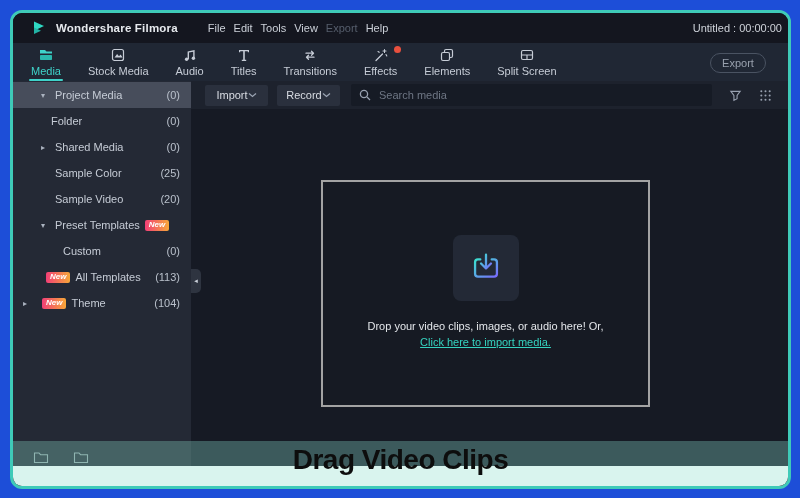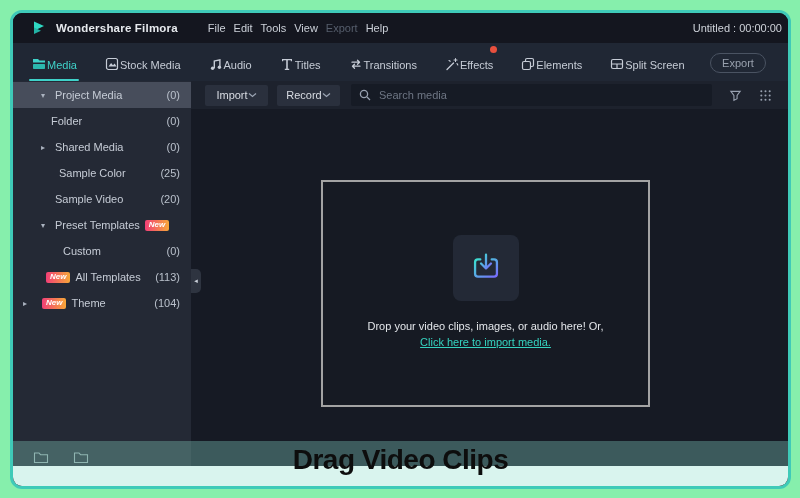--- a/index.html
+++ b/index.html
@@ -1,36 +1,36 @@
 <!DOCTYPE html>
 <html><head>
 <meta charset="utf-8">
 <style>
   * { margin:0; padding:0; box-sizing:border-box; }
   body { font-family:"Liberation Sans", sans-serif; }
-  .page { position:relative; width:800px; height:498px; background:#86efac; overflow:hidden; }
+  .page { position:relative; width:800px; height:498px; background:#1d4ed8; overflow:hidden; }
 
   .app-frame {
     position:absolute; left:10px; top:10px; width:781px; height:479px;
     border:3px solid #3fcab8; border-radius:12px; background:#14171f; overflow:hidden;
   }
 
   
   .menubar { height:30px; background:#14161f; display:flex; align-items:center; padding:0 6px 0 18px; }
   .logo { width:16px; height:16px; flex:0 0 auto; }
   .app-title { color:#e7eaee; font-size:11.5px; font-weight:bold; margin-left:9px; letter-spacing:.2px; }
   .menu-items { display:flex; gap:8px; margin-left:30px;justify-content:center; }
   .menu-item { color:#ccd1d9; font-size:11px; cursor:default; }
   .menu-item.disabled { color:#565e6c; }
   .mb-spacer { flex:1; }
   .project-title { color:#cfd3da; font-size:11px; white-space:nowrap;padding-left:6px; }
 
   
   .tabbar { height:38px; background:#202734; display:flex; align-items:stretch; padding-left:18px; position:relative; }
-  .tab { display:flex; flex-direction:row; align-items:center; justify-content:flex-start; padding-top:4px; margin-right:27px; position:relative; }
+  .tab { display:flex; flex-direction:column; align-items:center; justify-content:flex-start; padding-top:4px; margin-right:27px; position:relative; }
   .tab .t-icon { height:16px; display:flex; align-items:center; justify-content:center; color:#c6ccd6; }
   .tab .t-label { font-size:11px; color:#c6ccd6; margin-top:2px; white-space:nowrap; }
   .tab.active .t-label, .tab.active .t-icon { color:#3fd2c9; }
   .tab.active::after { content:""; position:absolute; bottom:0; left:-2px; right:-2px; height:2px; background:#3fd2c9; border-radius:1px; }
   .notif-dot { position:absolute; top:3px; right:-4px; width:7px; height:7px; border-radius:50%; background:#e8503e; display:none; }
   .tab.has-notif .notif-dot { display:block; }
   .export-btn {
     position:absolute; right:22px; top:10px; width:56px; height:20px;
     border:1px solid #4a5362; border-radius:10px; background:transparent;
     color:#99a1ae; font-size:11px; display:flex; align-items:center; justify-content:center;
@@ -212,21 +212,21 @@
           </div>
           <div class="sb-row" style="padding-left: 38px;">
             <span class="sb-label">Folder</span>
             <span class="sb-count">(0)</span>
           </div>
           <div class="sb-row" style="padding-left: 28px;">
             <span class="sb-arrow">▸</span>
             <span class="sb-label">Shared Media</span>
             <span class="sb-count">(0)</span>
           </div>
-          <div class="sb-row" style=" gap: 32px;">
+          <div class="sb-row" style="padding-left: 28px;">
             <span class="sb-ph"></span>
             <span class="sb-label">Sample Color</span>
             <span class="sb-count">(25)</span>
           </div>
           <div class="sb-row" style="padding-left: 28px;">
             <span class="sb-ph"></span>
             <span class="sb-label">Sample Video</span>
             <span class="sb-count">(20)</span>
           </div>
           <div class="sb-row" style="padding-left: 28px;">

